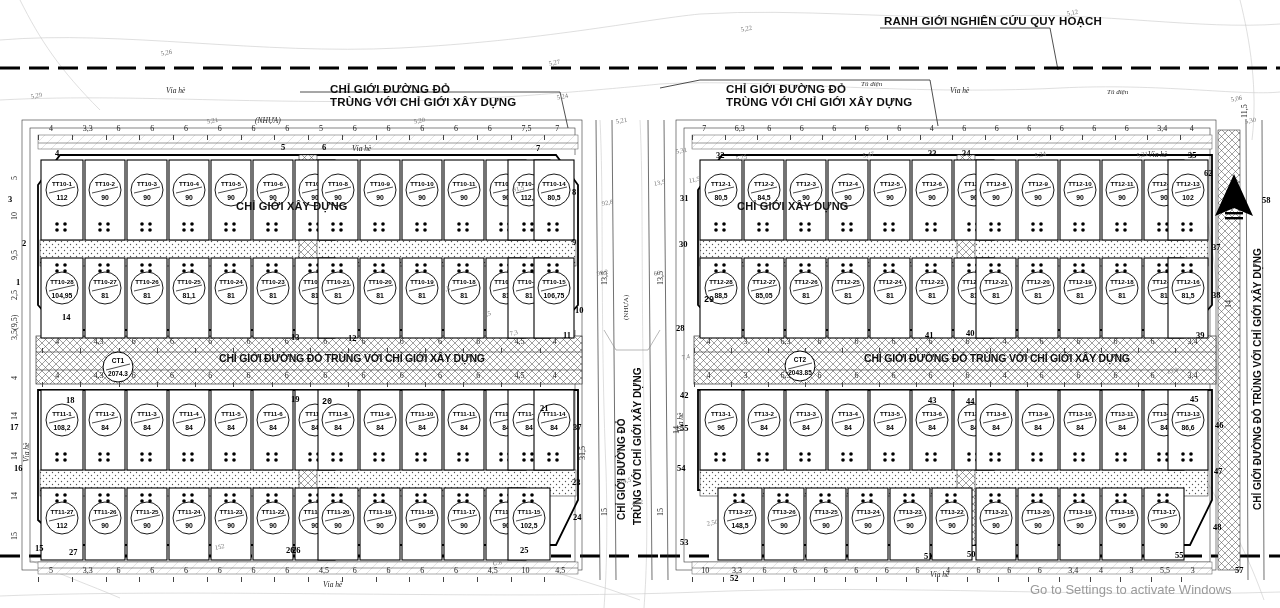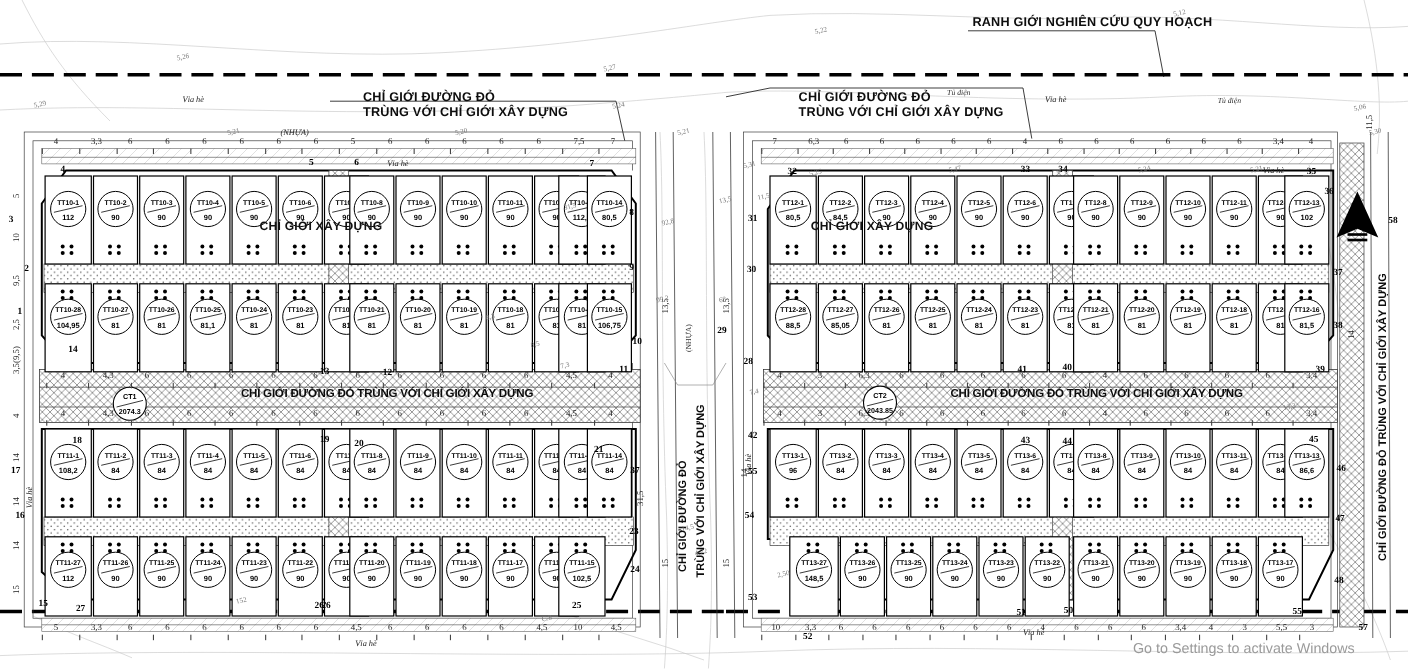--- a/index.html
+++ b/index.html
@@ -1430,38 +1430,38 @@
       <div class="node-num" style="left: 575px; top: 305px;">10</div>
       <div class="node-num" style="left: 563px; top: 330px;">11</div>
       <div class="node-num" style="left: 328px; top: 333px; margin-left: 20px;">12</div>
       <div class="node-num" style="left: 291px; top: 332px;">13</div>
       <div class="node-num" style="left: 62px; top: 312px;">14</div>
       <div class="node-num" style="left: 35px; top: 543px;">15</div>
       <div class="node-num" style="left: 14px; top: 463px;">16</div>
       <div class="node-num" style="left: 10px; top: 422px;">17</div>
       <div class="node-num" style="left: 66px; top: 395px;">18</div>
       <div class="node-num" style="left: 291px; top: 394px;">19</div>
-      <div class="node-num" style="left: 322px; top: 397px;">20</div>
+      <div class="node-num" style="left: 322px; top: 397px; font-family: Liberation Mono, monospace;">20</div>
       <div class="node-num" style="left: 540px; top: 403px;">21</div>
       <div class="node-num" style="left: 573px; top: 422px;">37</div>
       <div class="node-num" style="left: 572px; top: 477px;">23</div>
       <div class="node-num" style="left: 573px; top: 512px;">24</div>
       <div class="node-num" style="left: 520px; top: 545px;">25</div>
       <div class="node-num" style="left: 292px; top: 545px;">26</div>
       <div class="node-num" style="left: 286px; top: 545px;">26'</div>
       <div class="node-num" style="left: 69px; top: 547px;">27</div>
       <div class="node-num" style="left: 676px; top: 323px;">28</div>
-      <div class="node-num" style="left: 652px; top: 295px;">29</div>
+      <div class="node-num" style="left: 704px; top: 295px; font-family: Liberation Mono, monospace;">29</div>
       <div class="node-num" style="left: 679px; top: 239px;">30</div>
       <div class="node-num" style="left: 680px; top: 193px;">31</div>
       <div class="node-num" style="left: 716px; top: 150px;">32</div>
       <div class="node-num" style="left: 928px; top: 148px;">33</div>
       <div class="node-num" style="left: 962px; top: 148px;">34</div>
       <div class="node-num" style="left: 1188px; top: 150px;">35</div>
-      <div class="node-num" style="left: 1204px; top: 168px;">36</div>
+      <div class="node-num" style="left: 1204px; top: 168px;">62</div>
       <div class="node-num" style="left: 1212px; top: 242px;">37</div>
       <div class="node-num" style="left: 1212px; top: 290px;">38</div>
       <div class="node-num" style="left: 1196px; top: 330px;">39</div>
       <div class="node-num" style="left: 966px; top: 328px;">40</div>
       <div class="node-num" style="left: 925px; top: 330px;">41</div>
       <div class="node-num" style="left: 680px; top: 390px;">42</div>
       <div class="node-num" style="left: 928px; top: 395px;">43</div>
       <div class="node-num" style="left: 966px; top: 396px;">44</div>
       <div class="node-num" style="left: 1190px; top: 394px;">45</div>
       <div class="node-num" style="left: 1215px; top: 420px;">46</div>

